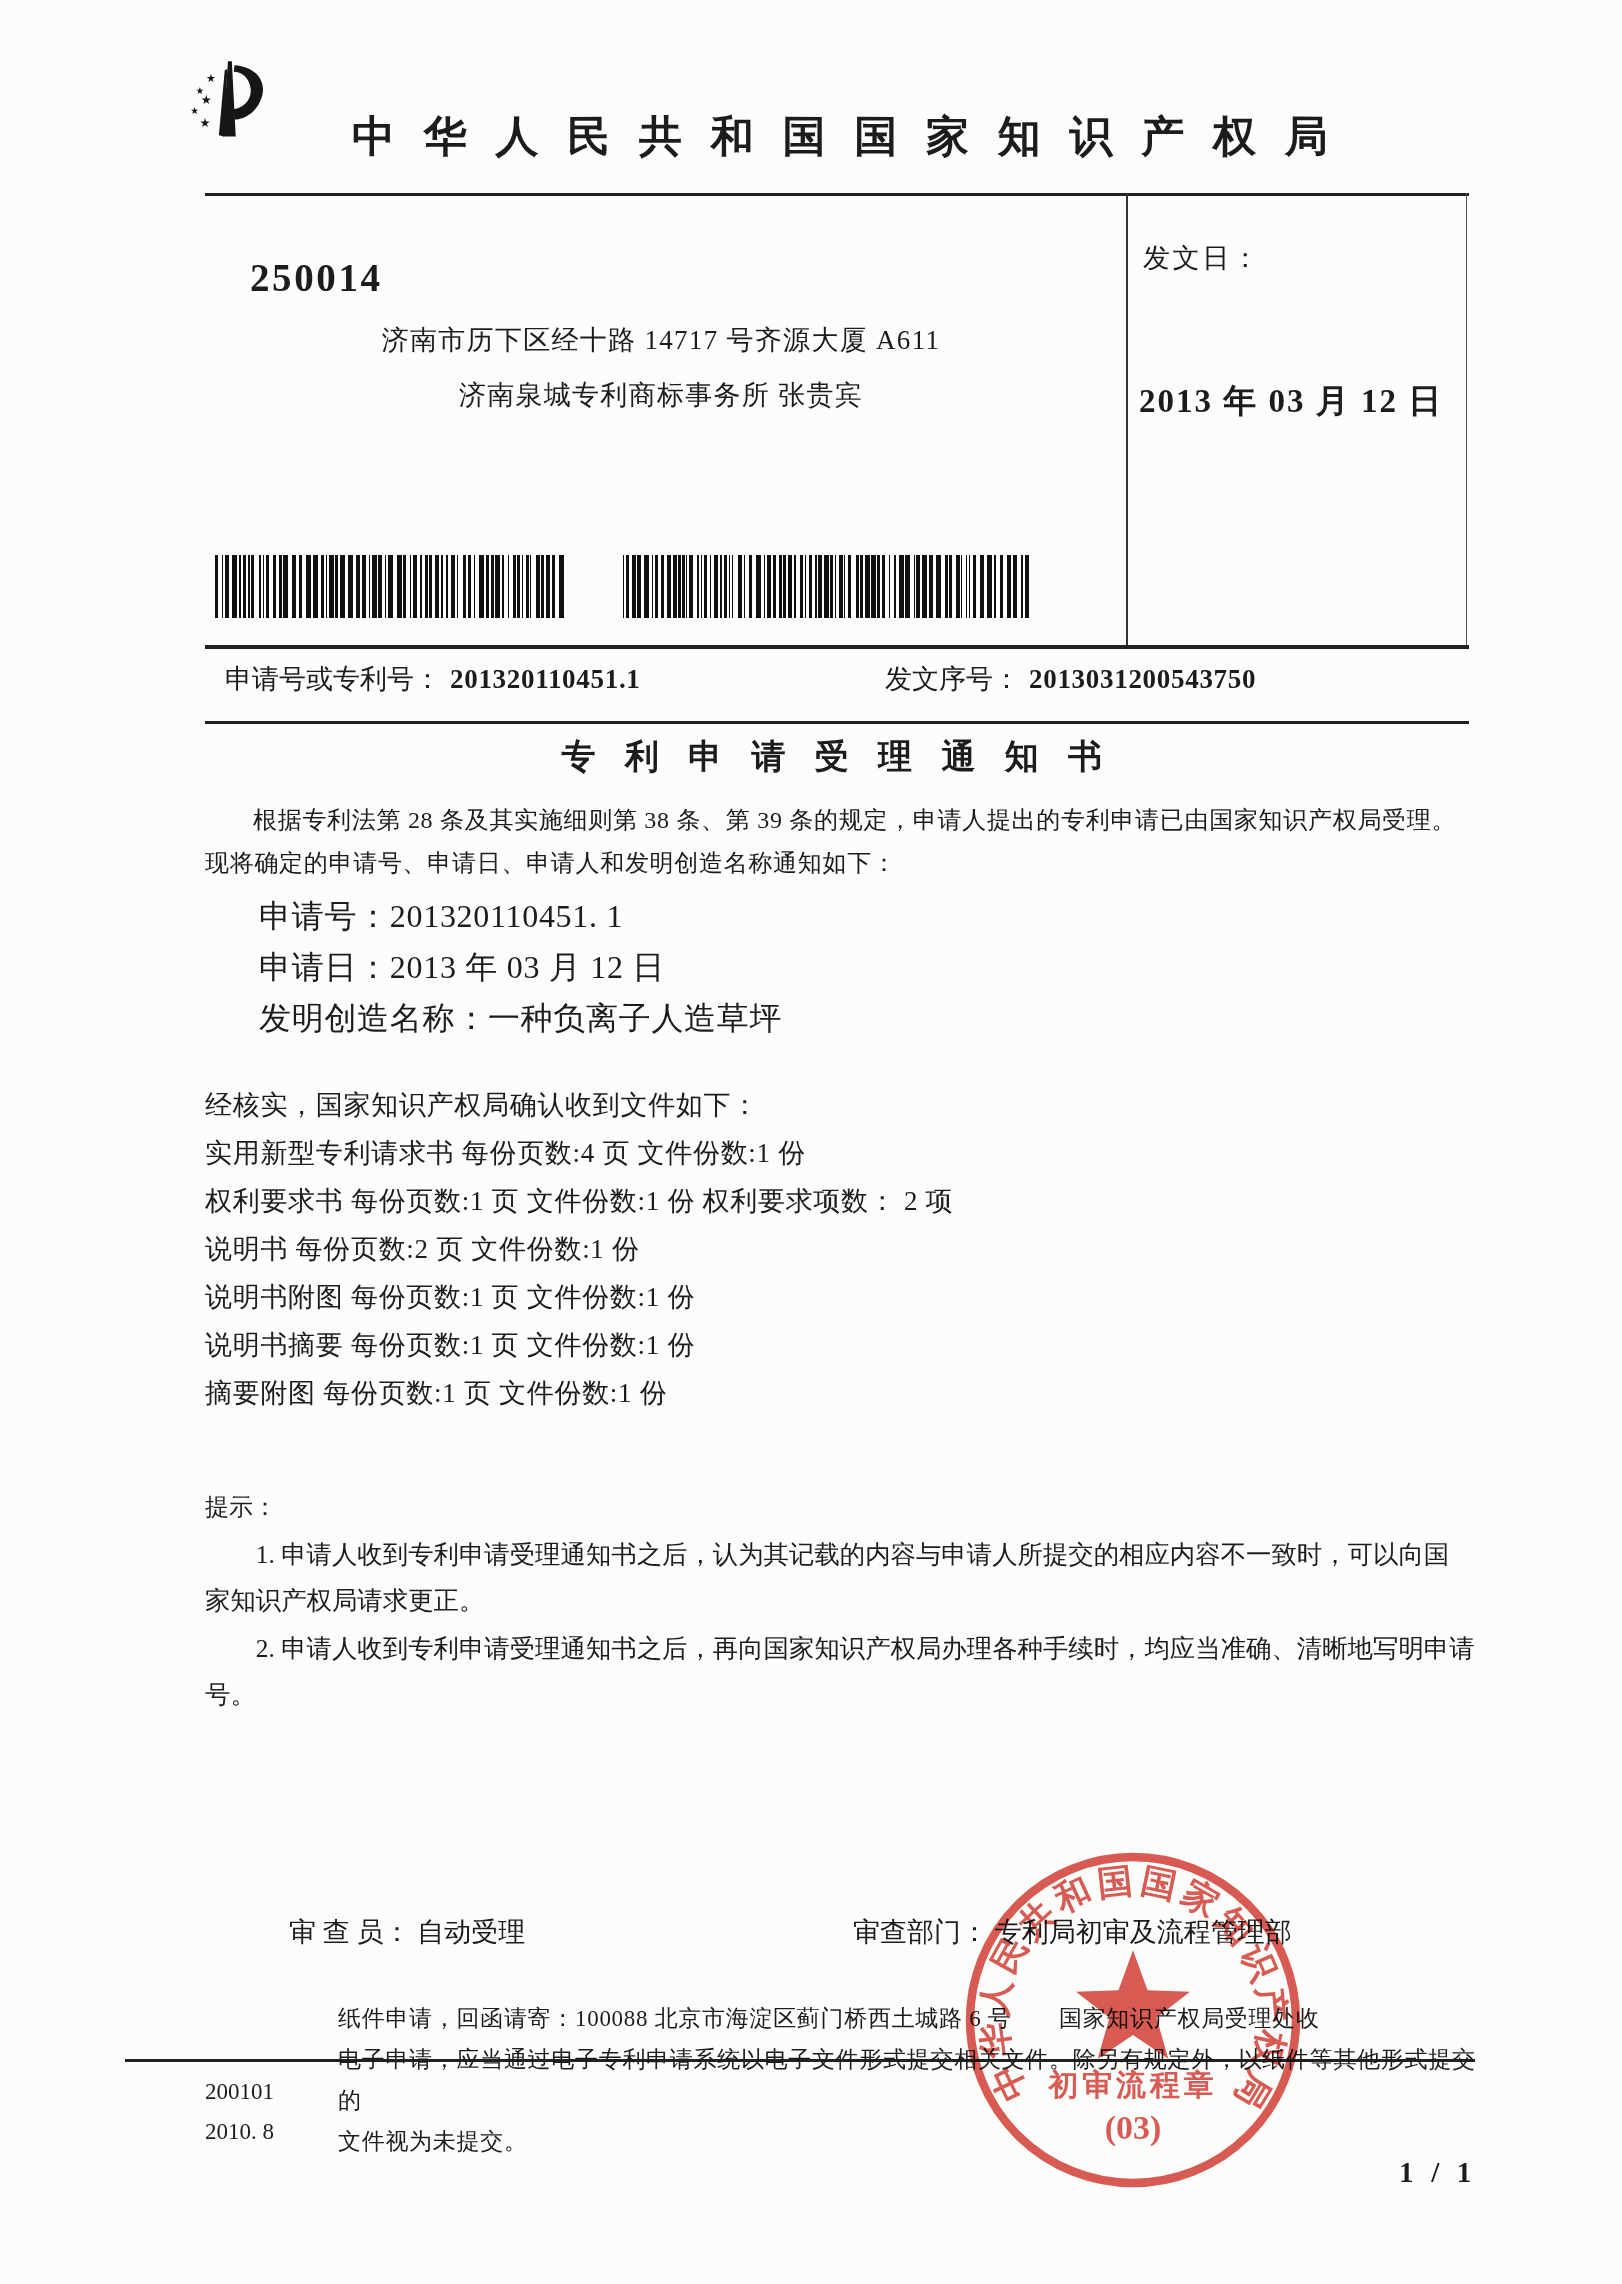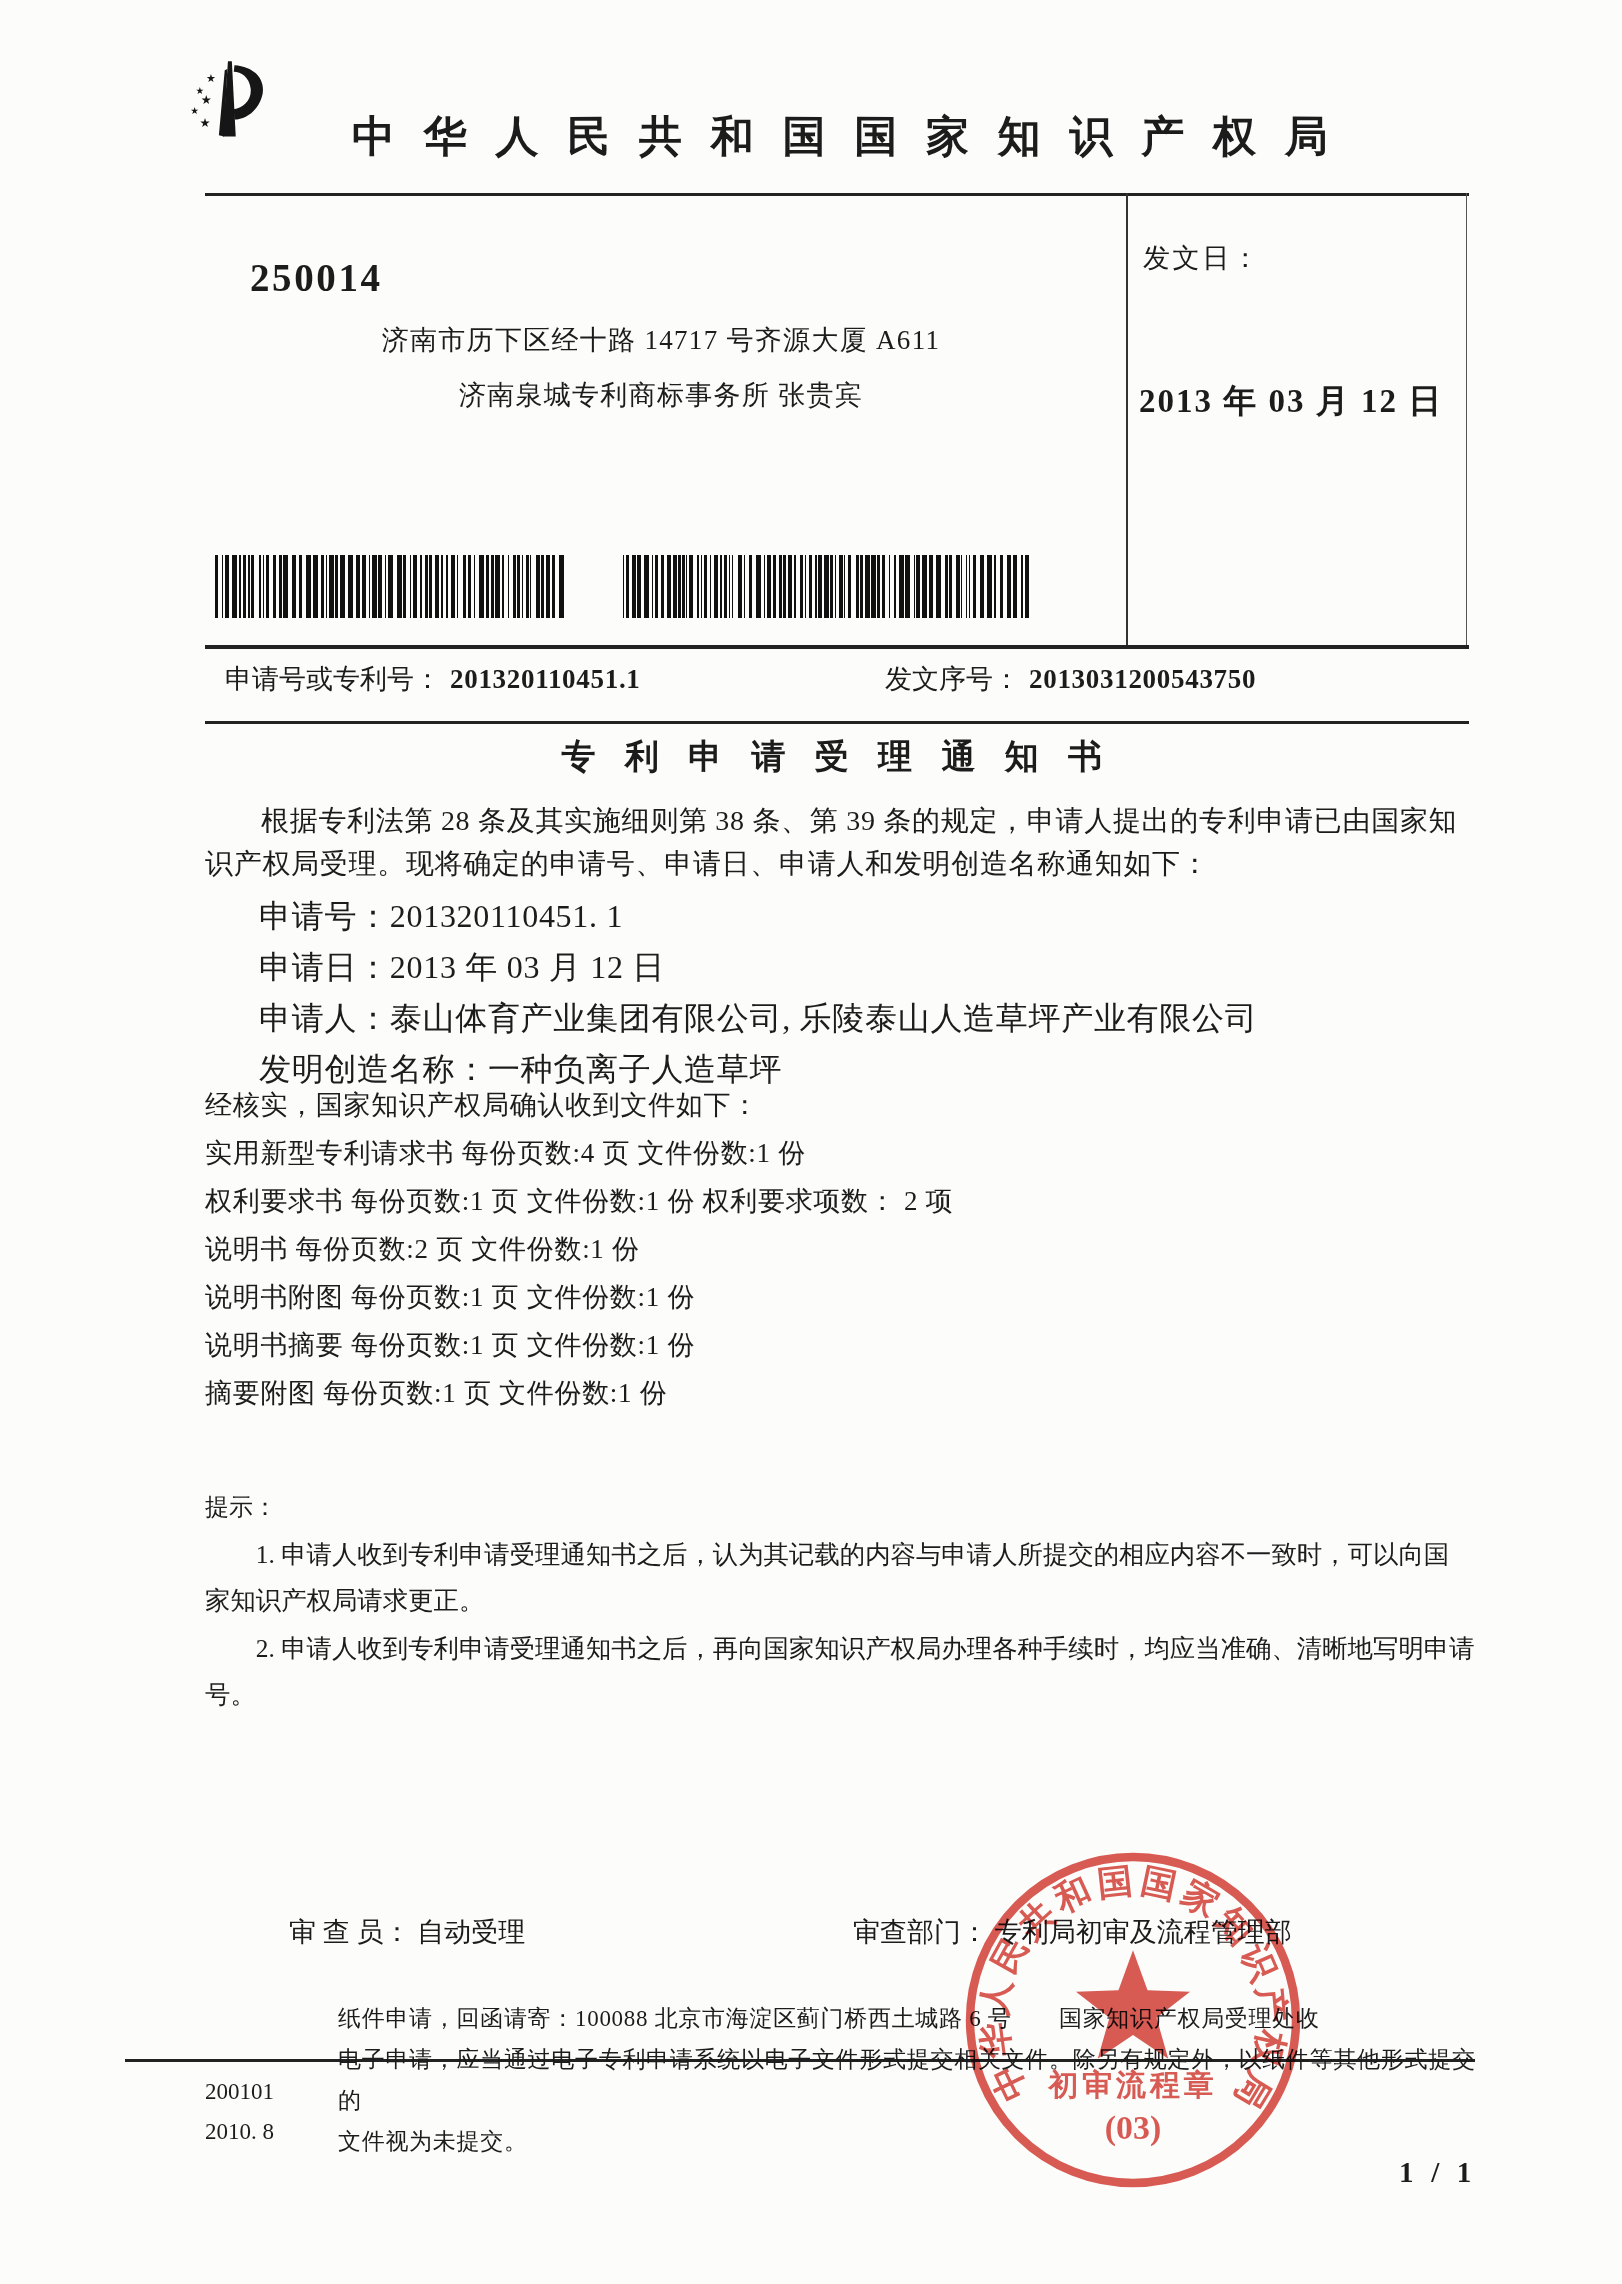--- a/index.html
+++ b/index.html
@@ -33,21 +33,21 @@
   .ref-left { left:225px; }
   .ref-right { left:885px; }
   .ref-val { font-weight:bold; margin-left:9px; letter-spacing:0.7px; }
   
   .doc-title {
     position:absolute; left:205px; top:734px; width:1264px;
     text-align:center; font-size:34px; font-weight:bold; letter-spacing:10.4px; white-space:nowrap;
   }
   .intro {
     position:absolute; left:205px; top:799px; width:1269px;
-    font-size:28px; line-height:43px; text-indent:2em; letter-spacing:0.7px;
+    font-size:24px; line-height:43px; text-indent:2em; letter-spacing:0.7px;
   }
   .fields { position:absolute; left:259px; top:891px; font-size:32px; line-height:51px; letter-spacing:0.7px; }
   .received { position:absolute; left:205px; top:1081px; font-size:27px; line-height:48px; letter-spacing:0.7px; }
   .hints-label { position:absolute; left:205px; top:1491px; font-size:24px; }
   .hint-1 { position:absolute; left:205px; top:1531px; width:1269px; font-size:25.4px; line-height:46px; text-indent:2em; }
   .hint-2 { position:absolute; left:205px; top:1625px; width:1296px; font-size:25.4px; line-height:46px; text-indent:2em; }
   
   .review { position:absolute; top:1914px; font-size:27px; white-space:nowrap; }
   .review-left { left:289px; }
   .review-right { left:853px; }
@@ -251,21 +251,20 @@
 
   <div class="rule" style="left:205px; top:721px; width:1264px; height:2.6px;"></div>
 
   <div class="doc-title">专 利 申 请 受 理 通 知 书</div>
 
   <p class="intro">根据专利法第 28 条及其实施细则第 38 条、第 39 条的规定，申请人提出的专利申请已由国家知识产权局受理。现将确定的申请号、申请日、申请人和发明创造名称通知如下：</p>
 
   <div class="fields">
     <div><span>申请号：</span><span>201320110451. 1</span></div>
     <div><span>申请日：</span><span>2013 年 03 月 12 日</span></div>
-    <div><span>申请人：</span><span>泰山体育产业集团有限公司, 乐陵泰山人造草坪产业有限公司</span></div>
     <div><span>发明创造名称：</span><span>一种负离子人造草坪</span></div>
   </div>
 
   <div class="received">
     <div>经核实，国家知识产权局确认收到文件如下：</div>
     <div>实用新型专利请求书 每份页数:4 页  文件份数:1 份</div>
     <div>权利要求书 每份页数:1 页  文件份数:1 份  权利要求项数：  2 项</div>
     <div>说明书 每份页数:2 页  文件份数:1 份</div>
     <div>说明书附图 每份页数:1 页  文件份数:1 份</div>
     <div>说明书摘要 每份页数:1 页  文件份数:1 份</div>

